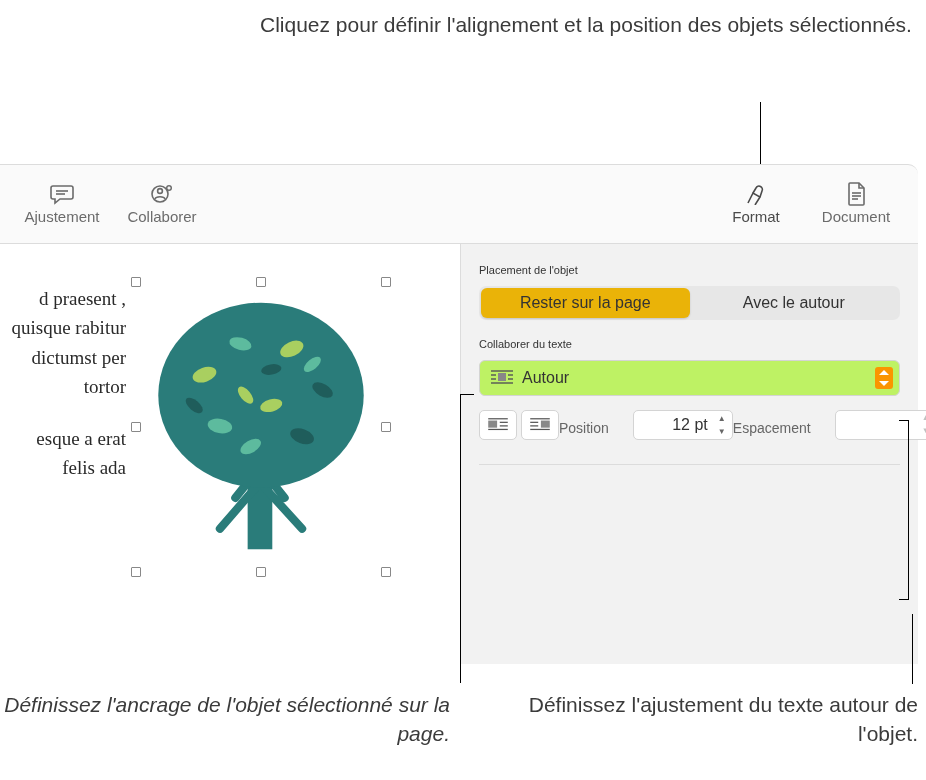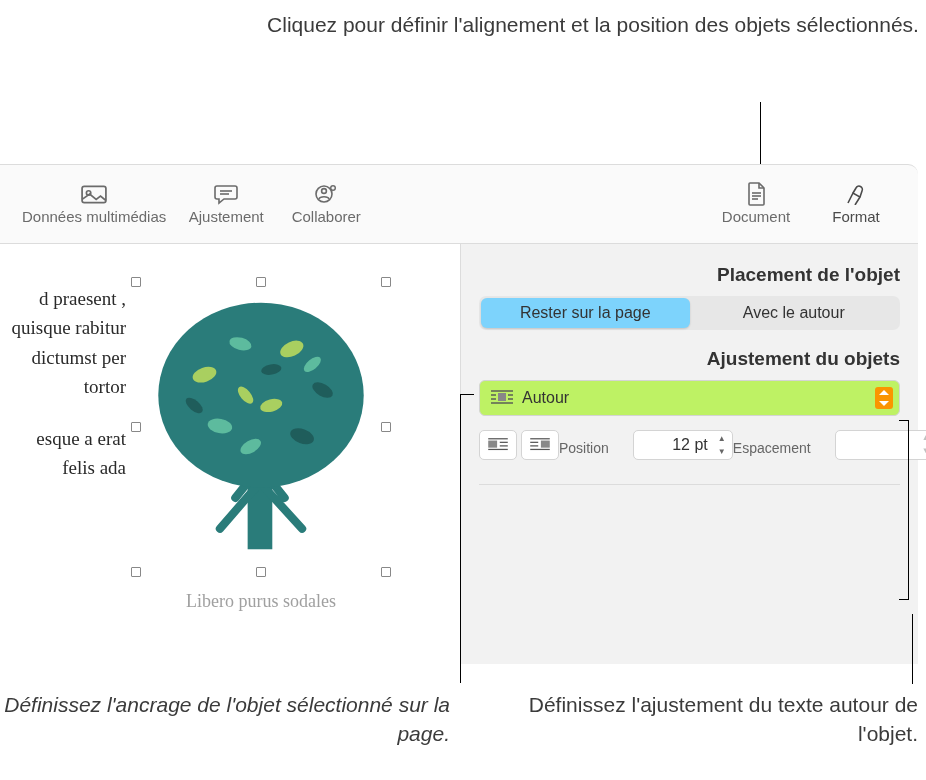--- a/index.html
+++ b/index.html
@@ -10,21 +10,21 @@
     width: 926px;
     height: 780px;
     position: relative;
     overflow: hidden;
   }
   .callout-top {
     position: absolute;
     top: 10px;
     left: 0;
     right: 0;
-    text-align: center;
+    text-align: left;
     font-size: 21px;
     color: #3b3b3b;
     line-height: 1.4;
     padding-left: 260px;
   }
   .leader-top {
     position: absolute;
     top: 102px;
     left: 760px;
     width: 1px;
@@ -131,38 +131,38 @@
     height: 44px;
     border-bottom: 1px solid #dcdcdc;
     display: flex;
     align-items: center;
     justify-content: center;
     font-size: 17px;
     color: #888;
     background: #f7f7f7;
   }
   .panel { padding: 16px 18px; color: #333; font-size: 16px; }
-  .section-label { font-weight: 700; margin: 4px 0 10px 0; font-size: 19px; text-align: right; }
+  .section-label { font-weight: 400; margin: 4px 0 10px 0; font-size: 11px; }
   .seg {
     display: flex;
     background: #e7e7e7;
     border-radius: 7px;
     padding: 2px;
     height: 34px;
     margin-bottom: 18px;
   }
   .seg > div {
     flex: 1;
     text-align: center;
     line-height: 30px;
     font-size: 16px;
     border-radius: 6px;
   }
   .seg > div.sel {
-    background: #7dd3fc;
+    background: #eab308;
     box-shadow: 0 1px 2px rgba(0,0,0,0.15);
   }
   .popup {
     display: flex;
     align-items: center;
     background: #bef264;
     border: 1px solid #d4d4d4;
     border-radius: 6px;
     height: 36px;
     padding: 0 6px 0 10px;
@@ -258,30 +258,20 @@
   .bracket-right-top::after{bottom:0}
 </style>
 </head>
 <body>
 
 <div class="callout-top">Cliquez pour définir l'alignement et la position des objets sélectionnés.</div>
 <div class="leader-top"></div>
 
 <div class="toolbar-wrap">
   <div class="toolbar">
-    <div class="toolbar-btn">
-      <span class="ic">
-        <svg viewBox="0 0 24 20" width="26" height="22" fill="none" stroke="#6b6b6b" stroke-width="1.6">
-            <rect x="1" y="3" width="22" height="15" rx="2"></rect>
-            <circle cx="7" cy="9" r="2"></circle>
-            <path d="M1 15 L8 10 L14 15 L18 12 L23 16"></path>
-          </svg>
-      </span>
-      <span class="lbl">Données multimédias</span>
-    </div>
     <div class="toolbar-btn">
       <span class="ic">
         <svg viewBox="0 0 24 22" width="26" height="22" fill="none" stroke="#6b6b6b" stroke-width="1.6">
             <path d="M3 3 H21 A2 2 0 0 1 23 5 V14 A2 2 0 0 1 21 16 H10 L5 20 V16 H3 A2 2 0 0 1 1 14 V5 A2 2 0 0 1 3 3 Z"></path>
             <line x1="6" y1="8" x2="18" y2="8"></line>
             <line x1="6" y1="11" x2="15" y2="11"></line>
           </svg>
       </span>
       <span class="lbl">Ajustement</span>
     </div>
@@ -292,41 +282,41 @@
             <circle cx="10" cy="8" r="2.4"></circle>
             <path d="M5 16 C6 13 14 13 15 16"></path>
             <circle cx="19" cy="5" r="3" fill="#6b6b6b" stroke="none"></circle>
             <line x1="19" y1="3.5" x2="19" y2="6.5" stroke="#fafafa"></line>
             <line x1="17.5" y1="5" x2="20.5" y2="5" stroke="#fafafa"></line>
           </svg>
       </span>
       <span class="lbl">Collaborer</span>
     </div>
     <div class="spacer"></div>
+    <div class="toolbar-btn active" style="position:relative">
+      <div class="pill"></div>
+      <span class="ic">
+        <svg viewBox="0 0 24 22" width="26" height="22" fill="none" stroke="#4a4a4a" stroke-width="1.6">
+            <path d="M4 20 L9 10 L16 14 L11 22"></path>
+            <path d="M9 10 L12 5 A3 3 0 0 1 18 8 L16 14"></path>
+          </svg>
+      </span>
+      <span class="lbl">Format</span>
+    </div>
     <div class="toolbar-btn">
       <span class="ic">
         <svg viewBox="0 0 20 24" width="22" height="24" fill="none" stroke="#6b6b6b" stroke-width="1.6">
             <path d="M4 1 H13 L18 6 V22 A1 1 0 0 1 17 23 H4 A1 1 0 0 1 3 22 V2 A1 1 0 0 1 4 1 Z"></path>
             <path d="M13 1 V6 H18"></path>
             <line x1="6" y1="11" x2="15" y2="11"></line>
             <line x1="6" y1="14" x2="15" y2="14"></line>
             <line x1="6" y1="17" x2="12" y2="17"></line>
           </svg>
       </span>
       <span class="lbl">Document</span>
-    </div>
-    <div class="toolbar-btn active" style="position:relative">
-      <div class="pill"></div>
-      <span class="ic">
-        <svg viewBox="0 0 24 22" width="26" height="22" fill="none" stroke="#4a4a4a" stroke-width="1.6">
-            <path d="M4 20 L9 10 L16 14 L11 22"></path>
-            <path d="M9 10 L12 5 A3 3 0 0 1 18 8 L16 14"></path>
-          </svg>
-      </span>
-      <span class="lbl">Format</span>
     </div>
   </div>
 </div>
 
 <div class="doc-area">
   <div class="doc-text">
     <p>d praesent , quisque rabitur dictumst per tortor</p>
     <p>esque a erat felis ada</p>
   </div>
   <div class="figure">
@@ -348,33 +338,32 @@
       <ellipse cx="160" cy="70" rx="10" ry="5" fill="#5dbb9e" transform="rotate(-40 160 70)"></ellipse>
     </svg>
     <div class="handle tl"></div>
     <div class="handle tc"></div>
     <div class="handle tr"></div>
     <div class="handle ml"></div>
     <div class="handle mr"></div>
     <div class="handle bl"></div>
     <div class="handle bc"></div>
     <div class="handle br"></div>
-    <div class="caption">Libero purus sodales</div>
   </div>
 </div>
 
 <div class="sidebar">
   <div class="panel">
     <div class="section-label">Placement de l'objet</div>
     <div class="seg">
       <div class="sel">Rester sur la page</div>
       <div>Avec le autour</div>
     </div>
 
-    <div class="section-label">Ajustement du objets</div>
+    <div class="section-label">Collaborer du texte</div>
     <div class="popup">
       <span class="glyph">
         <svg viewBox="0 0 24 18" width="24" height="18" fill="none" stroke="#555" stroke-width="1.4">
             <line x1="1" y1="2" x2="23" y2="2"></line>
             <line x1="1" y1="6" x2="6" y2="6"></line>
             <line x1="18" y1="6" x2="23" y2="6"></line>
             <line x1="1" y1="10" x2="6" y2="10"></line>
             <line x1="18" y1="10" x2="23" y2="10"></line>
             <line x1="1" y1="14" x2="23" y2="14"></line>
             <path d="M8 4 L16 4 L16 12 L8 12 Z" fill="#888" stroke="none"></path>

